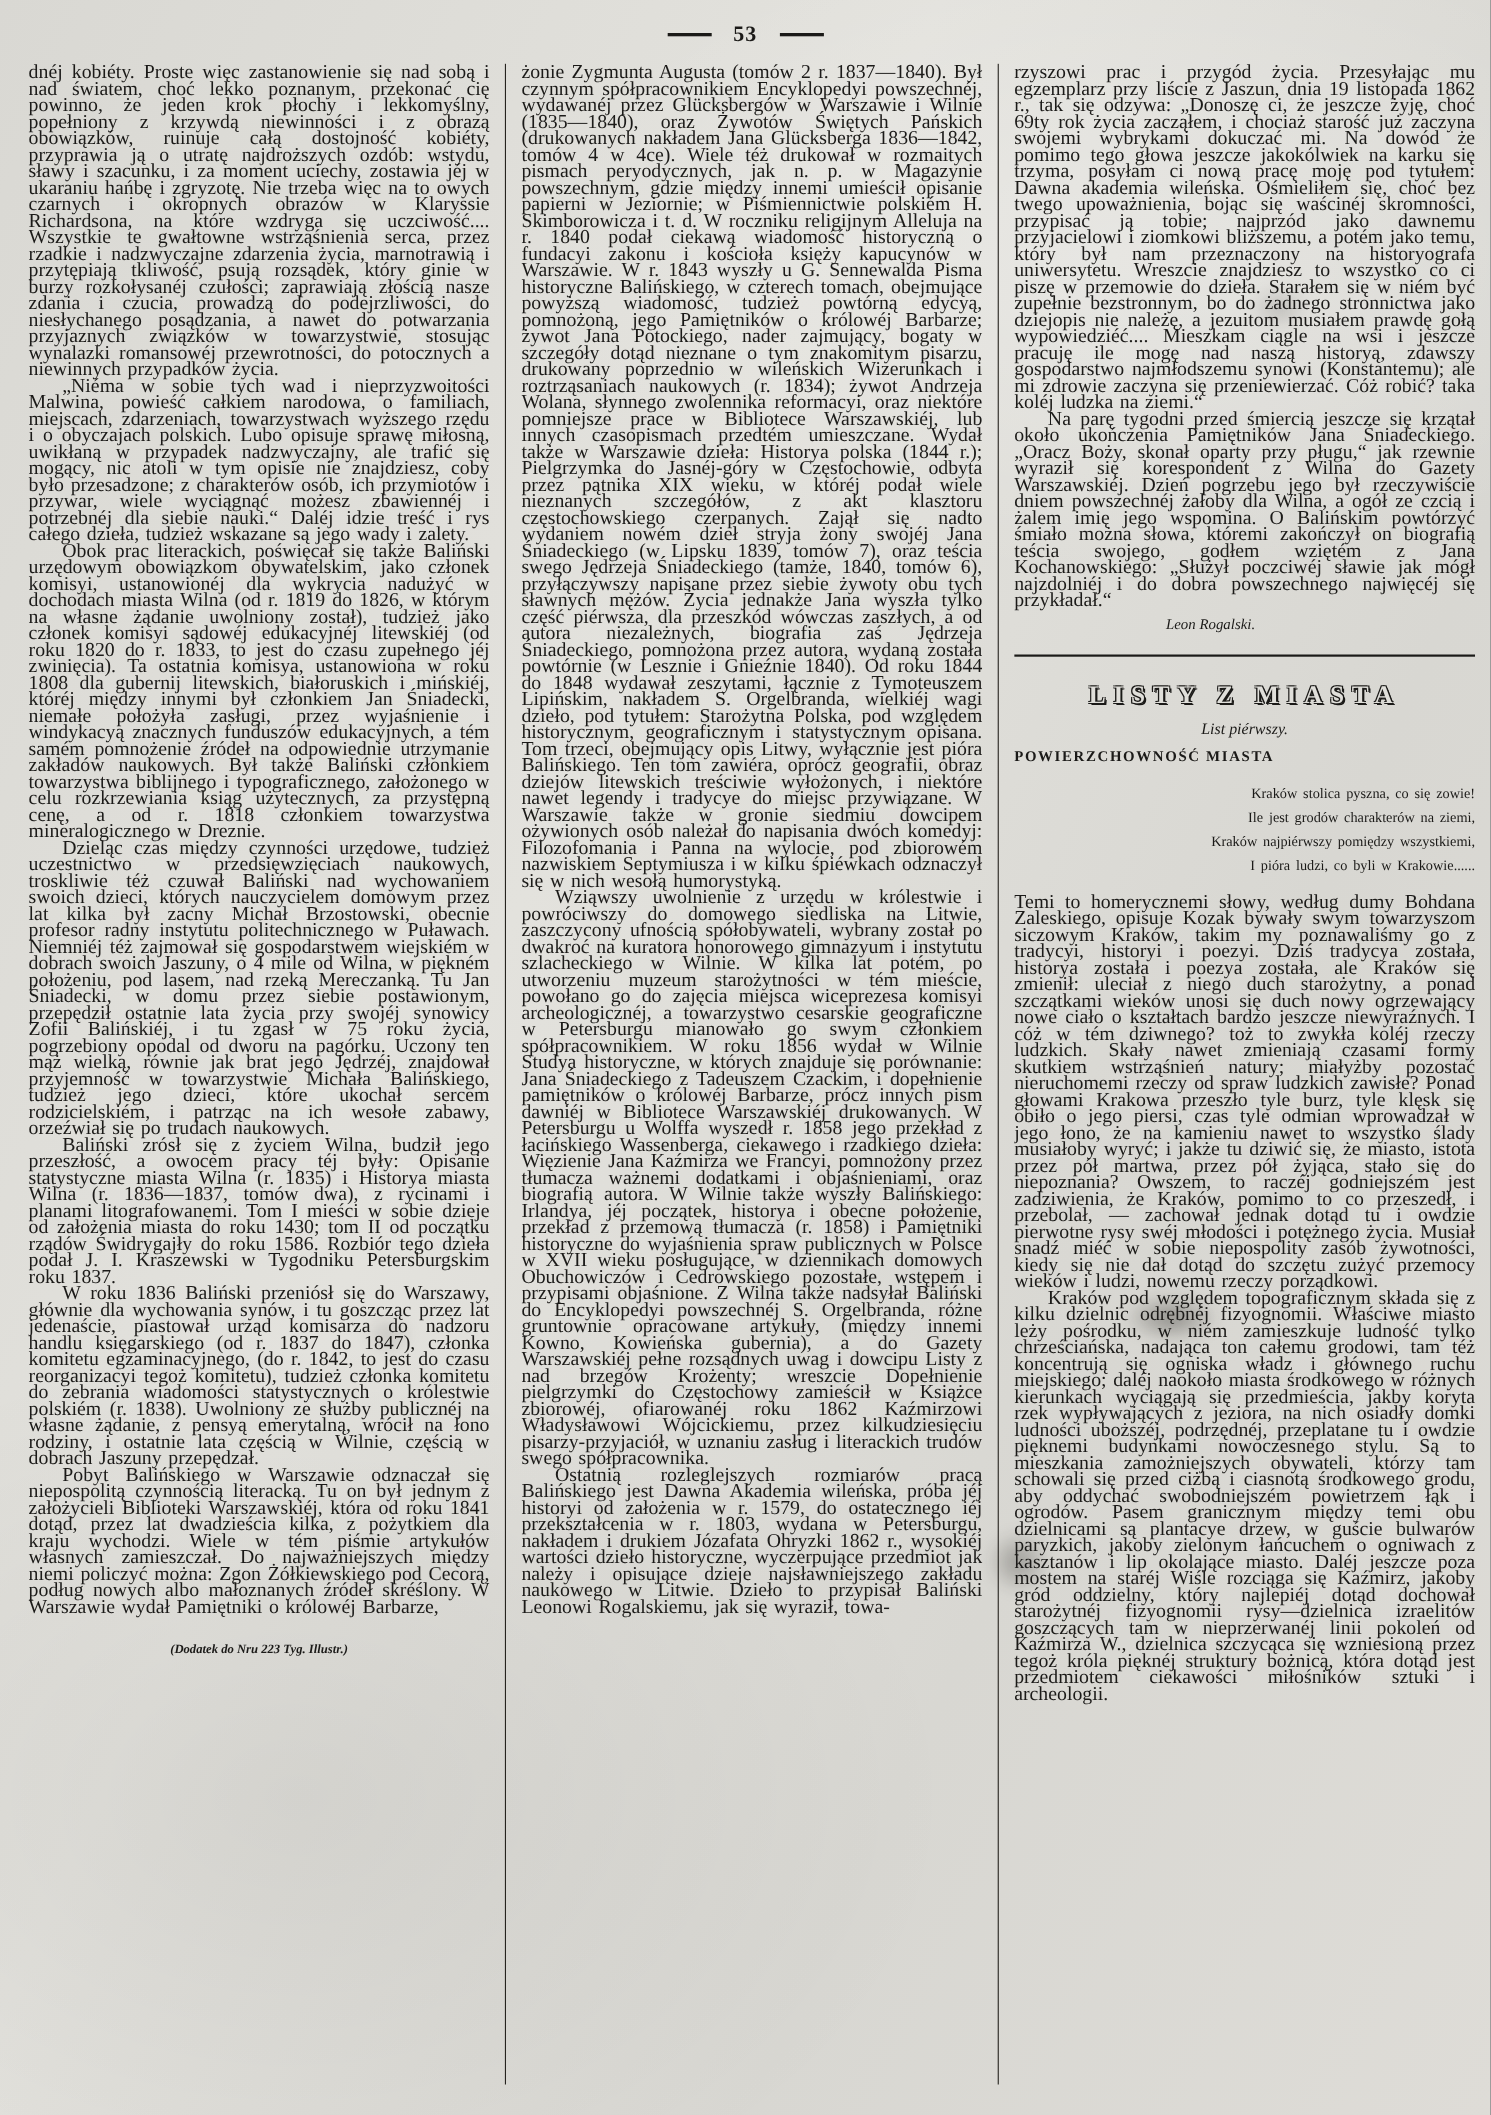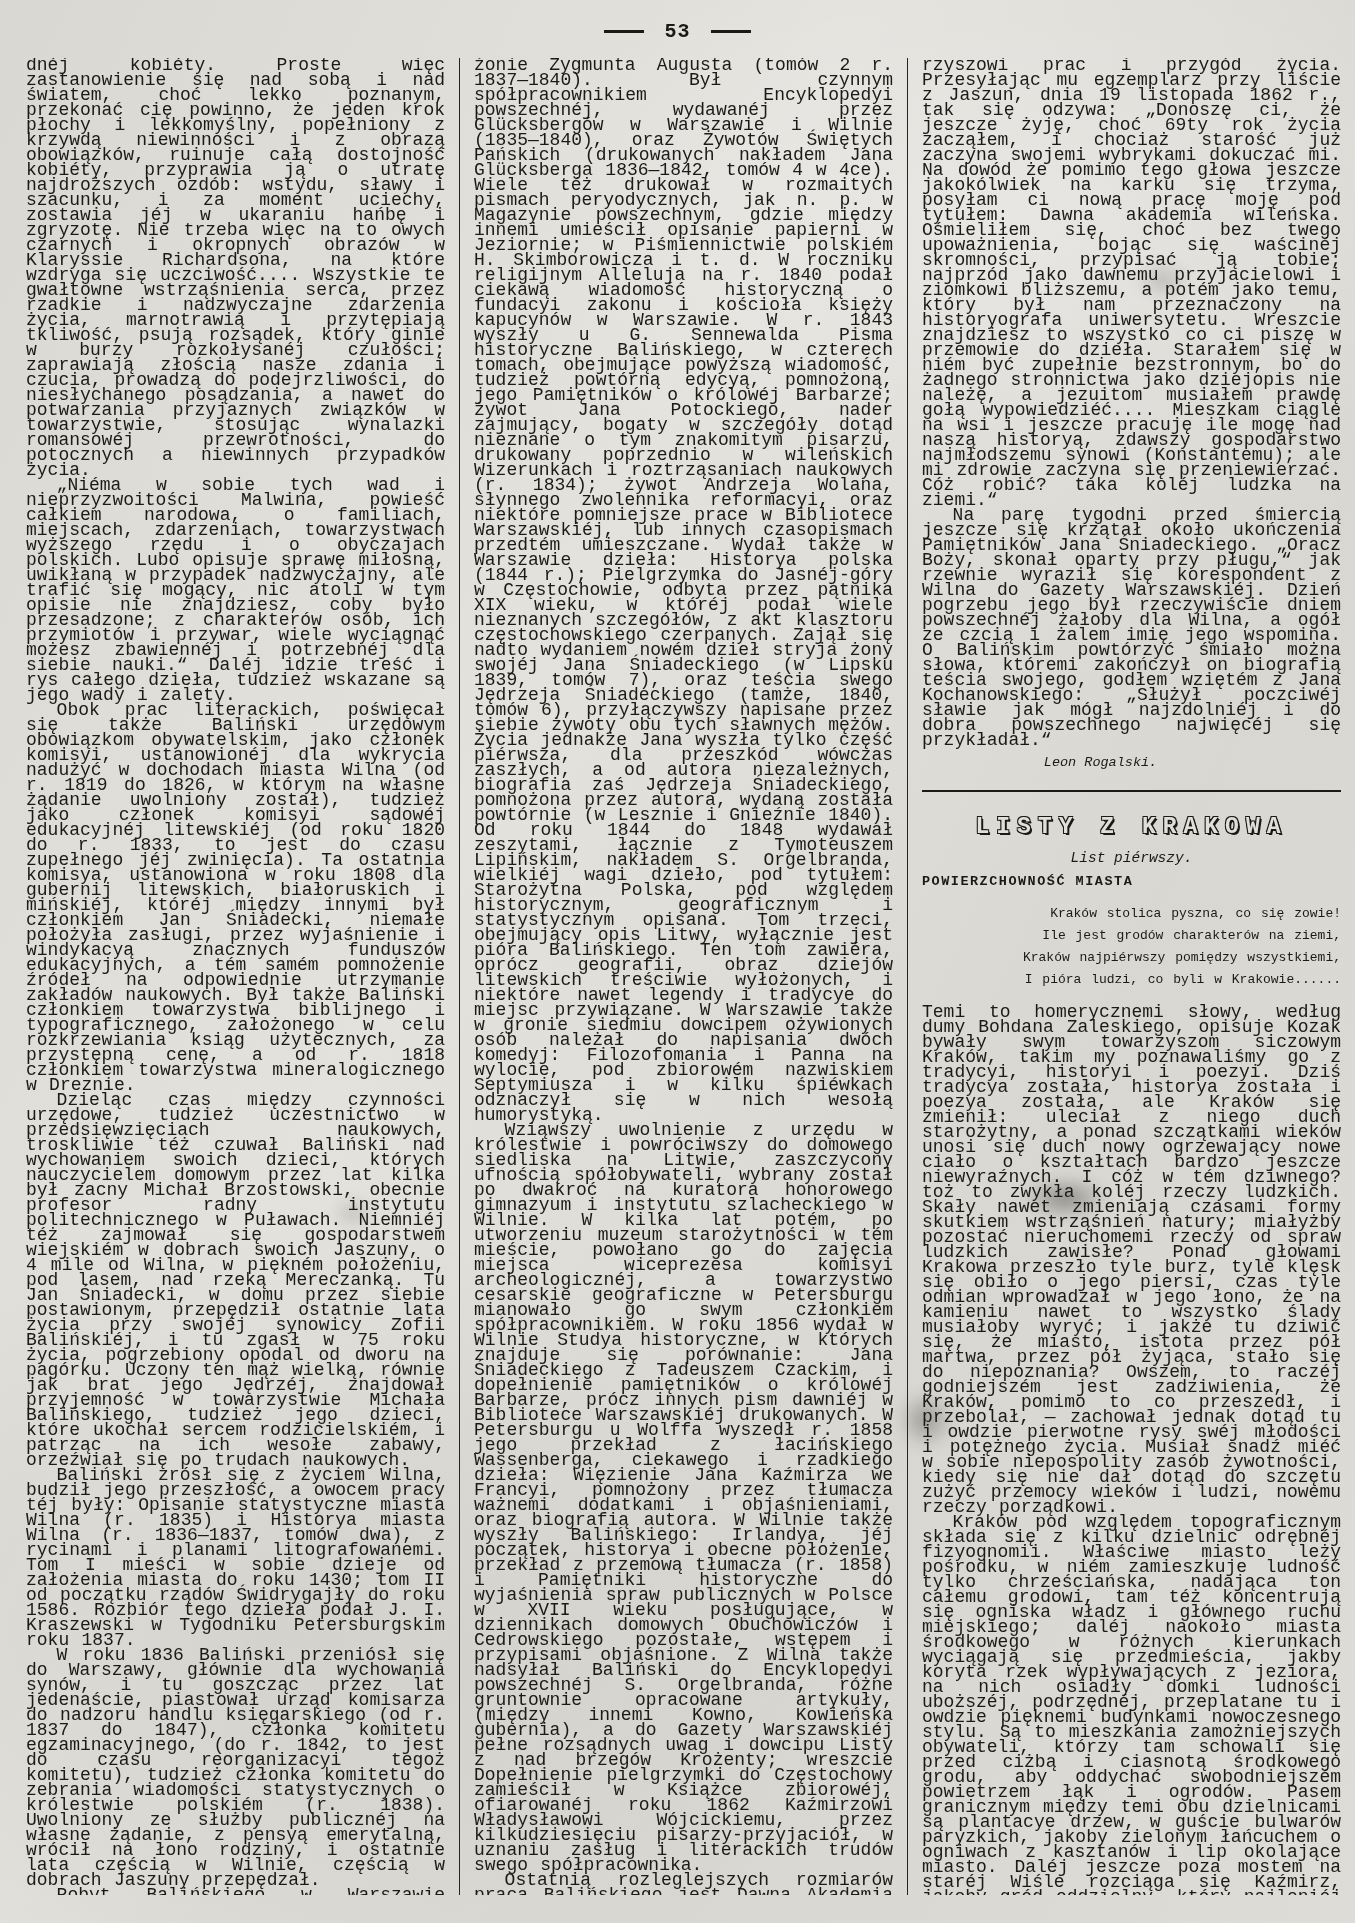--- a/index.html
+++ b/index.html
@@ -5,21 +5,21 @@
   html,body{margin:0;padding:0;background:#888;}
   .page{
     position:relative;
     width:1355px;height:1923px;
     margin:0 auto;
     background:
       radial-gradient(ellipse 900px 500px at 75% 12%, rgba(255,255,255,.25), rgba(255,255,255,0) 60%),
       radial-gradient(ellipse 1000px 700px at 20% 85%, rgba(0,0,0,.06), rgba(0,0,0,0) 60%),
       linear-gradient(115deg,#d9d8d3 0%,#e3e2dd 38%,#d8d7d2 70%,#dedcd7 100%);
     color:#1b1a18;
-    font-family:Liberation Mono, monospace;
+    font-family:Liberation Serif, serif;
     overflow:hidden;
   }
   .smudge{position:absolute;border-radius:50%;filter:blur(6px);pointer-events:none;}
   .smudge.s1{left:1020px;top:1175px;width:90px;height:46px;background:radial-gradient(rgba(20,18,15,.38),rgba(20,18,15,0) 70%);}
   .smudge.s2{left:896px;top:1390px;width:60px;height:60px;background:radial-gradient(rgba(20,18,15,.30),rgba(20,18,15,0) 70%);}
   .smudge.s3{left:1135px;top:260px;width:56px;height:40px;background:radial-gradient(rgba(20,18,15,.18),rgba(20,18,15,0) 70%);}
   .smudge.s4{left:330px;top:1195px;width:46px;height:36px;background:radial-gradient(rgba(20,18,15,.14),rgba(20,18,15,0) 70%);}
 
   .pageno-row{
     position:absolute;top:20px;left:0;width:100%;
@@ -144,21 +144,21 @@
 
     <section class="col">
       <div data-list="col3.article_end.paragraphs">
           <p class="para">rzyszowi prac i przygód życia. Przesyłając mu egzemplarz przy liście z Jaszun, dnia 19 listopada 1862 r., tak się odzywa: „Donoszę ci, że jeszcze żyję, choć 69ty rok życia zacząłem, i chociaż starość już zaczyna swojemi wybrykami dokuczać mi. Na dowód że pomimo tego głowa jeszcze jakokólwiek na karku się trzyma, posyłam ci nową pracę moję pod tytułem: Dawna akademia wileńska. Ośmieliłem się, choć bez twego upoważnienia, bojąc się waścinéj skromności, przypisać ją tobie; najprzód jako dawnemu przyjacielowi i ziomkowi bliższemu, a potém jako temu, który był nam przeznaczony na historyografa uniwersytetu. Wreszcie znajdziesz to wszystko co ci piszę w przemowie do dzieła. Starałem się w niém być zupełnie bezstronnym, bo do żadnego stronnictwa jako dziejopis nie należę, a jezuitom musiałem prawdę gołą wypowiedziéć.... Mieszkam ciągle na wsi i jeszcze pracuję ile mogę nad naszą historyą, zdawszy gospodarstwo najmłodszemu synowi (Konstantemu); ale mi zdrowie zaczyna się przeniewierzać. Cóż robić? taka koléj ludzka na ziemi.“</p>
           <p class="para">Na parę tygodni przed śmiercią jeszcze się krzątał około ukończenia Pamiętników Jana Śniadeckiego. „Oracz Boży, skonał oparty przy pługu,“ jak rzewnie wyraził się korespondent z Wilna do Gazety Warszawskiéj. Dzień pogrzebu jego był rzeczywiście dniem powszechnéj żałoby dla Wilna, a ogół ze czcią i żalem imię jego wspomina. O Balińskim powtórzyć śmiało można słowa, któremi zakończył on biografią teścia swojego, godłem wziętém z Jana Kochanowskiego: „Służył poczciwéj sławie jak mógł najzdolniéj i do dobra powszechnego najwięcéj się przykładał.“</p>
         </div>
       <div class="signature">Leon Rogalski.</div>
 
       <hr class="section-rule">
 
-      <h2 class="display-title">LISTY Z KRAKOWA</h2>
+      <h2 class="display-title">LISTY Z MIASTA</h2>
       <div class="subtitle">List piérwszy.</div>
       <div class="heading">POWIERZCHOWNOŚĆ MIASTA</div>
 
       <div class="verse" data-list="col3.section.verse">
           <p class="verse-line">Kraków stolica pyszna, co się zowie!</p>
           <p class="verse-line">Ile jest grodów charakterów na ziemi,</p>
           <p class="verse-line">Kraków najpiérwszy pomiędzy wszystkiemi,</p>
           <p class="verse-line">I pióra ludzi, co byli w Krakowie......</p>
         </div>
 

